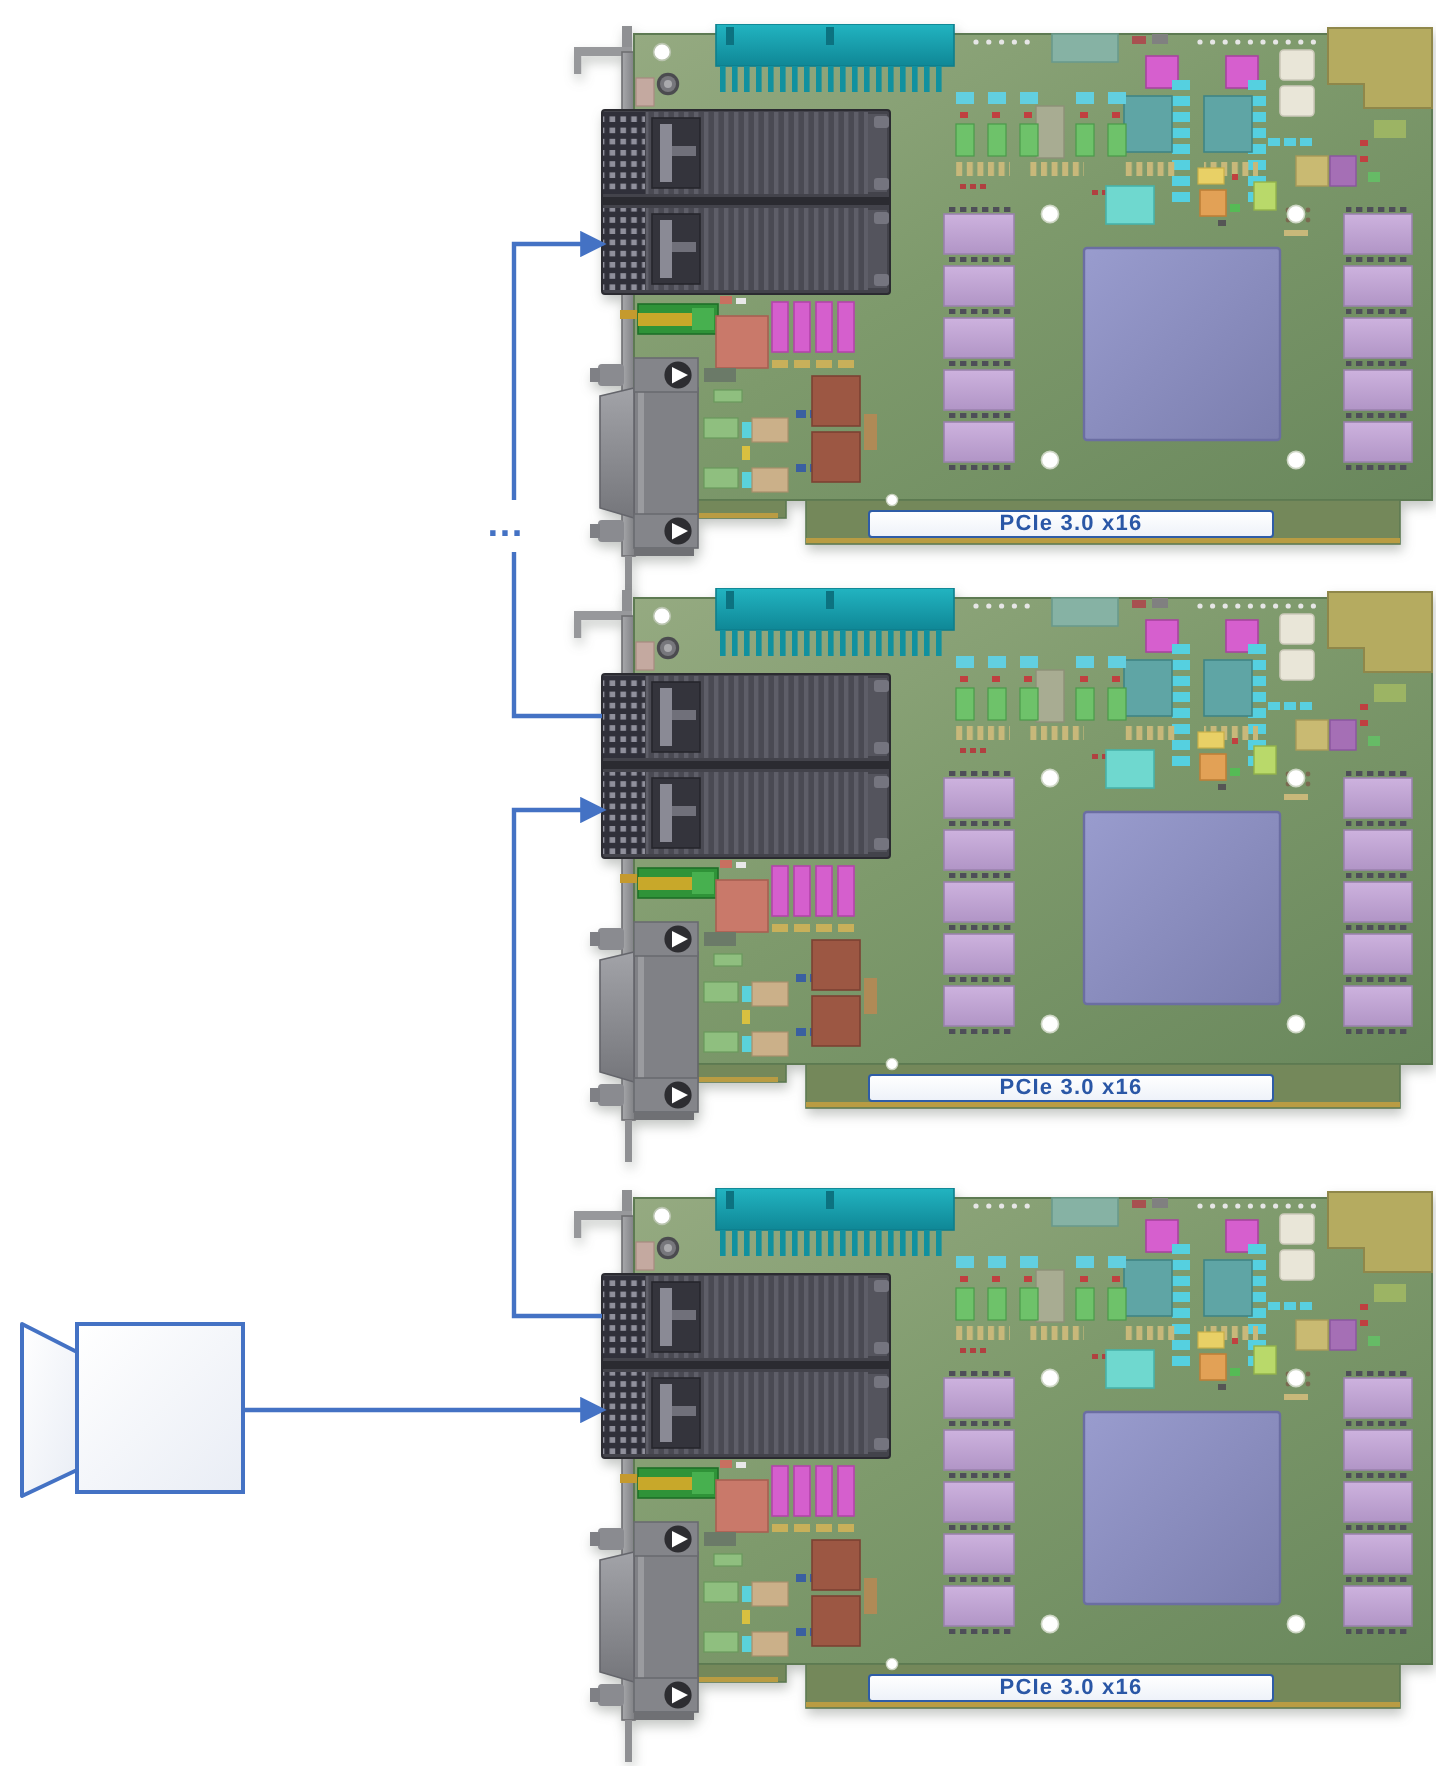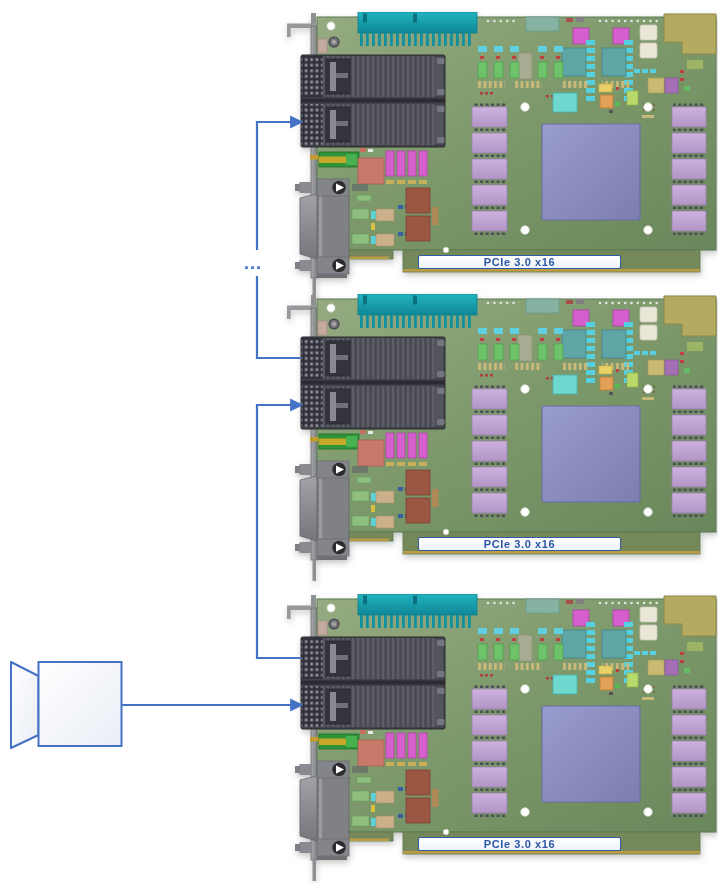--- a/index.html
+++ b/index.html
@@ -3,21 +3,21 @@
 <meta charset="utf-8">
 <style>
   html,body{margin:0;padding:0;background:#ffffff;}
   .stage{position:relative;width:718px;height:883px;background:#ffffff;overflow:hidden;
          font-family:"Liberation Sans",sans-serif;}
   .card{position:absolute;left:282px;width:438px;height:292px;
         filter:drop-shadow(1px 3px 3px rgba(60,70,60,.30));}
   .card.c1{top:12px}.card.c2{top:294px}.card.c3{top:594px}
   .links{position:absolute;left:0;top:0;width:718px;height:883px;pointer-events:none;}
   .camera{position:absolute;left:8px;top:659px;width:118px;height:92px;}
-  .slot-label{position:absolute;left:418px;width:203px;height:14px;box-sizing:border-box;
+  .slot-label{position:absolute;left:434px;width:203px;height:14px;box-sizing:border-box;
         border:1.5px solid #2e5ca7;border-radius:2px;
         background:linear-gradient(#ffffff,#eef2f9);
         color:#2a57a6;font-size:11px;font-weight:bold;letter-spacing:.6px;
         display:flex;align-items:center;justify-content:center;line-height:11px;z-index:5;}
   .sl1{top:255px}.sl2{top:537px}.sl3{top:837px}
   .ellipsis{position:absolute;left:243px;top:263px;line-height:0;font-size:19px;
         font-weight:bold;color:#4472C4;letter-spacing:1px;z-index:4;}
   .defsvg{position:absolute;width:0;height:0;overflow:hidden;}
 </style>
 </head>

